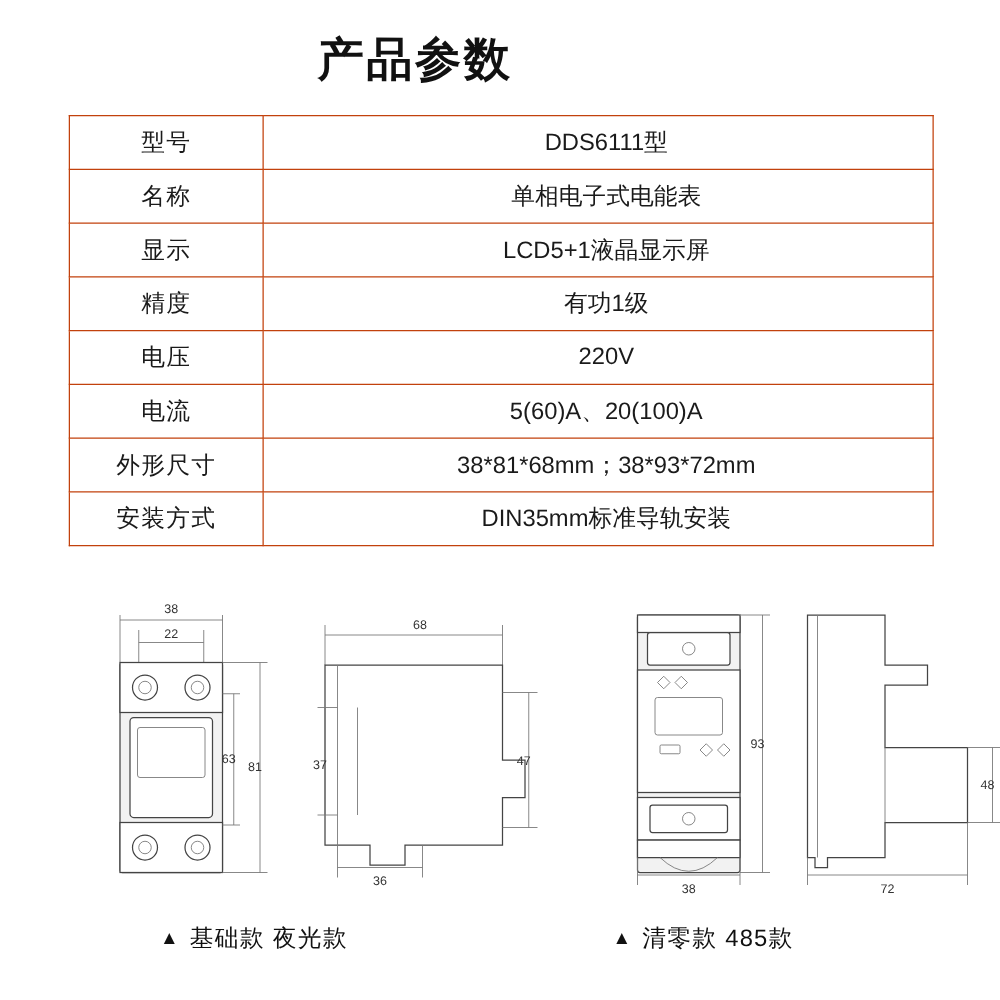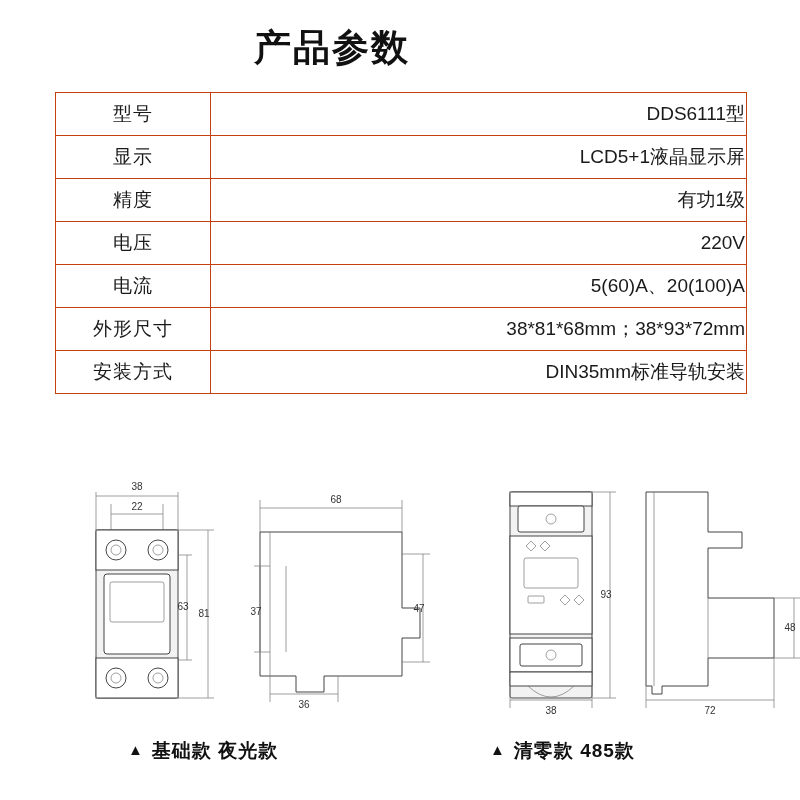--- a/index.html
+++ b/index.html
@@ -50,21 +50,21 @@
     color: #1a1a1a;
     vertical-align: middle;
   }
   td.spec-label {
     width: 152px;
     text-align: center;
     letter-spacing: 1px;
   }
   td.spec-value {
     padding-left: 14px;
-    text-align: right;
+    text-align: center;
   }
   
   .drawings {
     position: absolute;
     left: 0;
     top: 470px;
     width: 800px;
     height: 260px;
     margin-left: 48px;
   }
@@ -100,21 +100,21 @@
   .captions {
     position: absolute;
     top: 738px;
     left: 0;
     width: 800px;
     height: 40px;
   }
   .caption {
     position: absolute;
     font-size: 19px;
-    font-weight: bold;
+    font-weight: normal;
     color: #111;
     letter-spacing: 1px;
     white-space: nowrap;
   }
   .caption .tri {
     font-size: 15px;
     margin-right: 8px;
     position: relative;
     top: -2px;
   }
@@ -127,20 +127,24 @@
 <div id="page">
 
   <h1 class="page-title">产品参数</h1>
 
   <div class="spec-table-wrap">
     <table class="spec-table">
       <tbody>
         <tr>
           <td class="spec-label">型号</td>
           <td class="spec-value">DDS6111型</td>
+        </tr>
+        <tr>
+          <td class="spec-label">名称</td>
+          <td class="spec-value">单相电子式电能表</td>
         </tr>
         <tr>
           <td class="spec-label">显示</td>
           <td class="spec-value">LCD5+1液晶显示屏</td>
         </tr>
         <tr>
           <td class="spec-label">精度</td>
           <td class="spec-value">有功1级</td>
         </tr>
         <tr>

